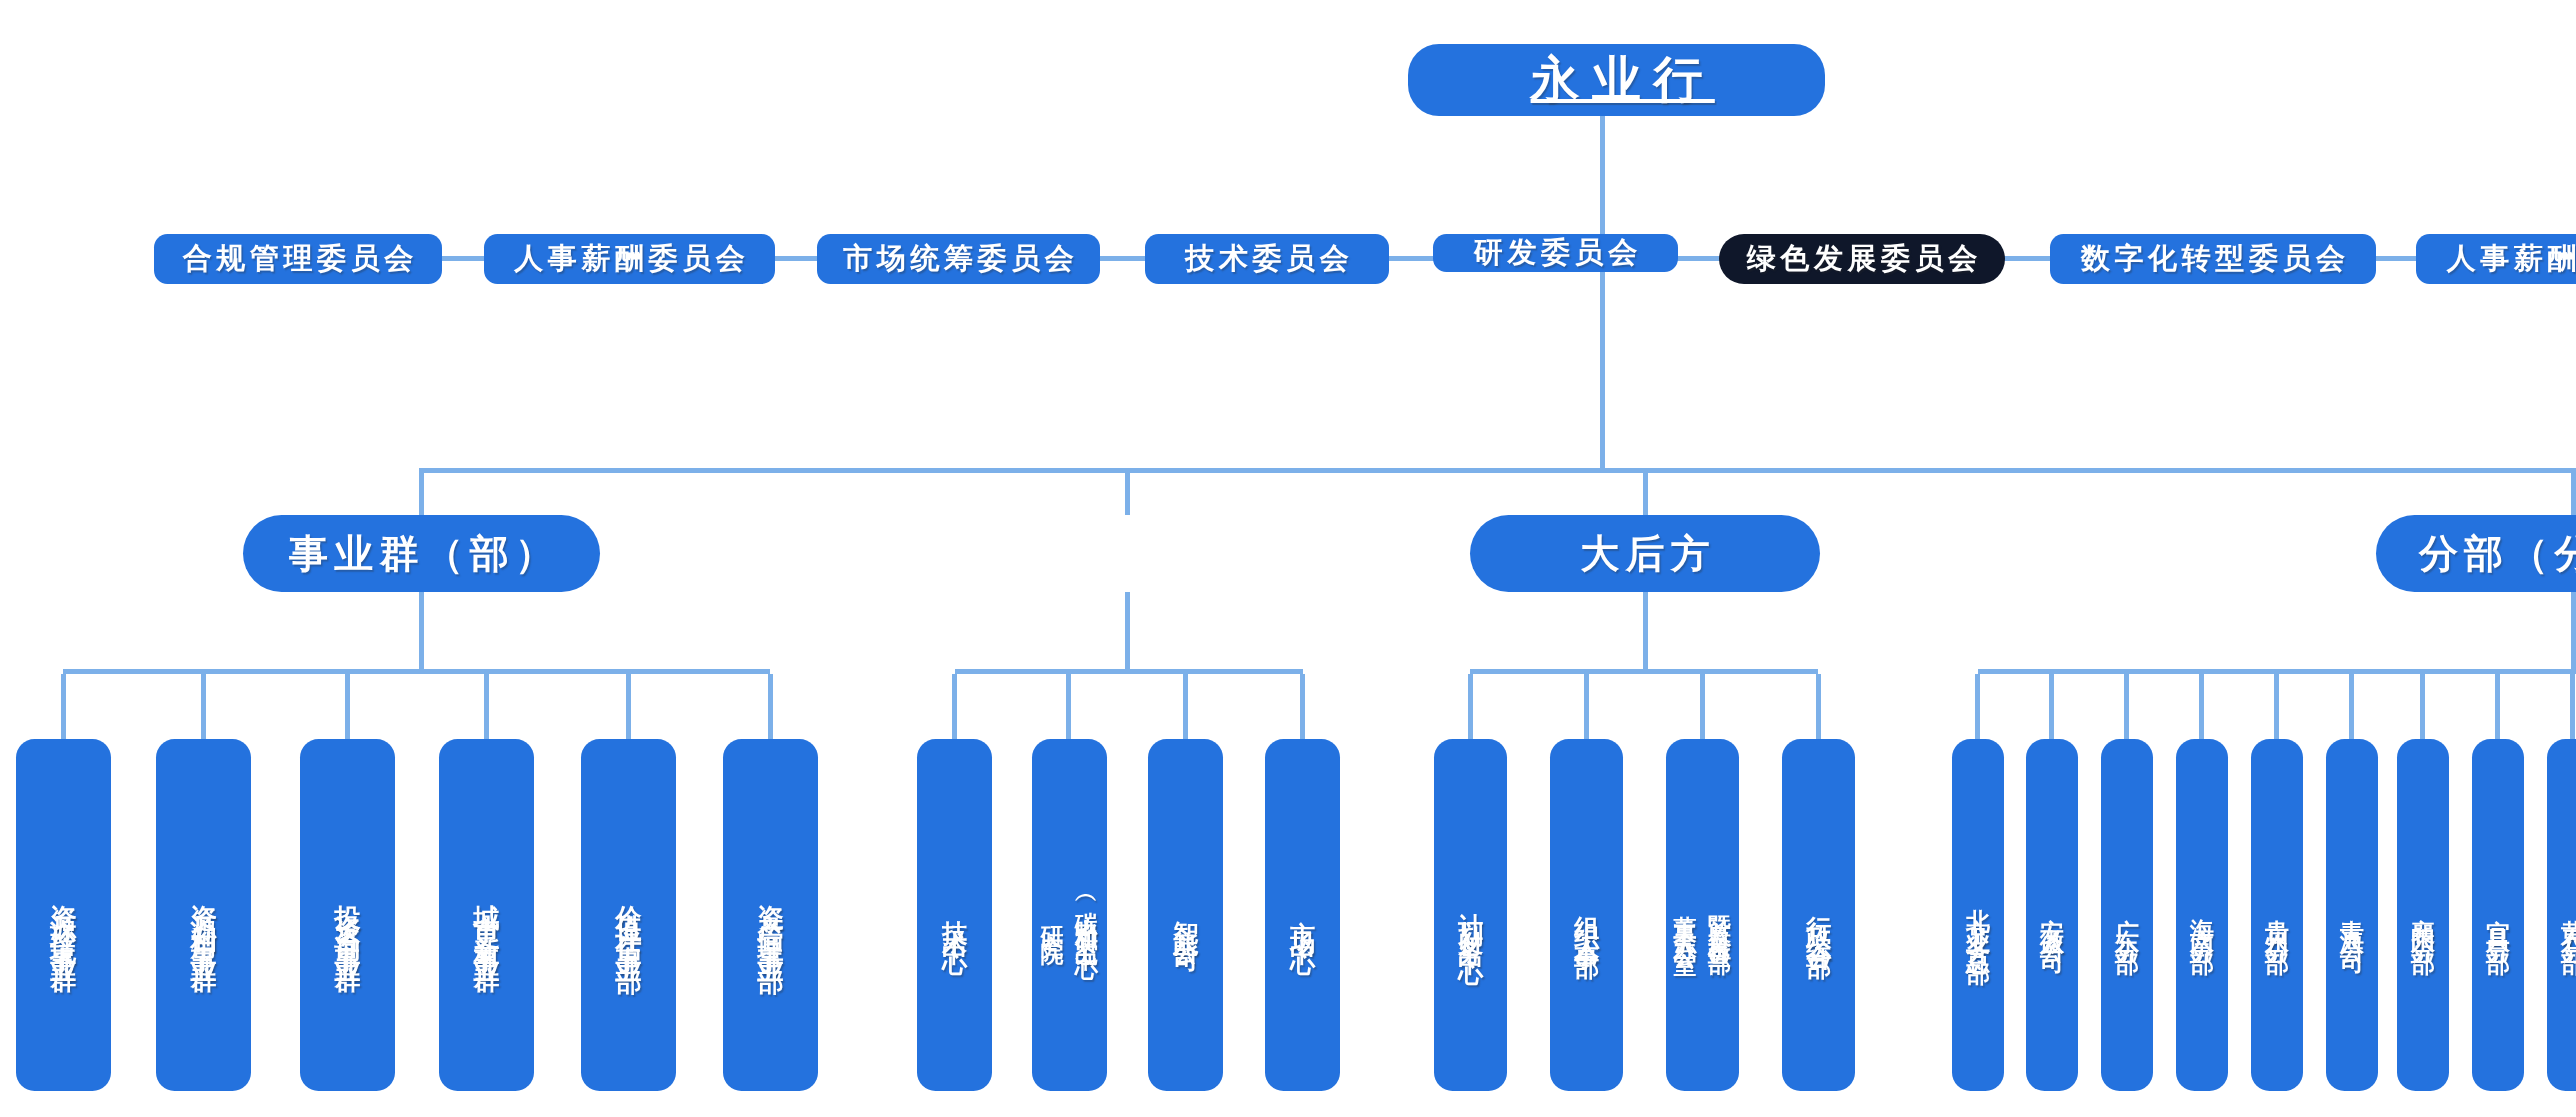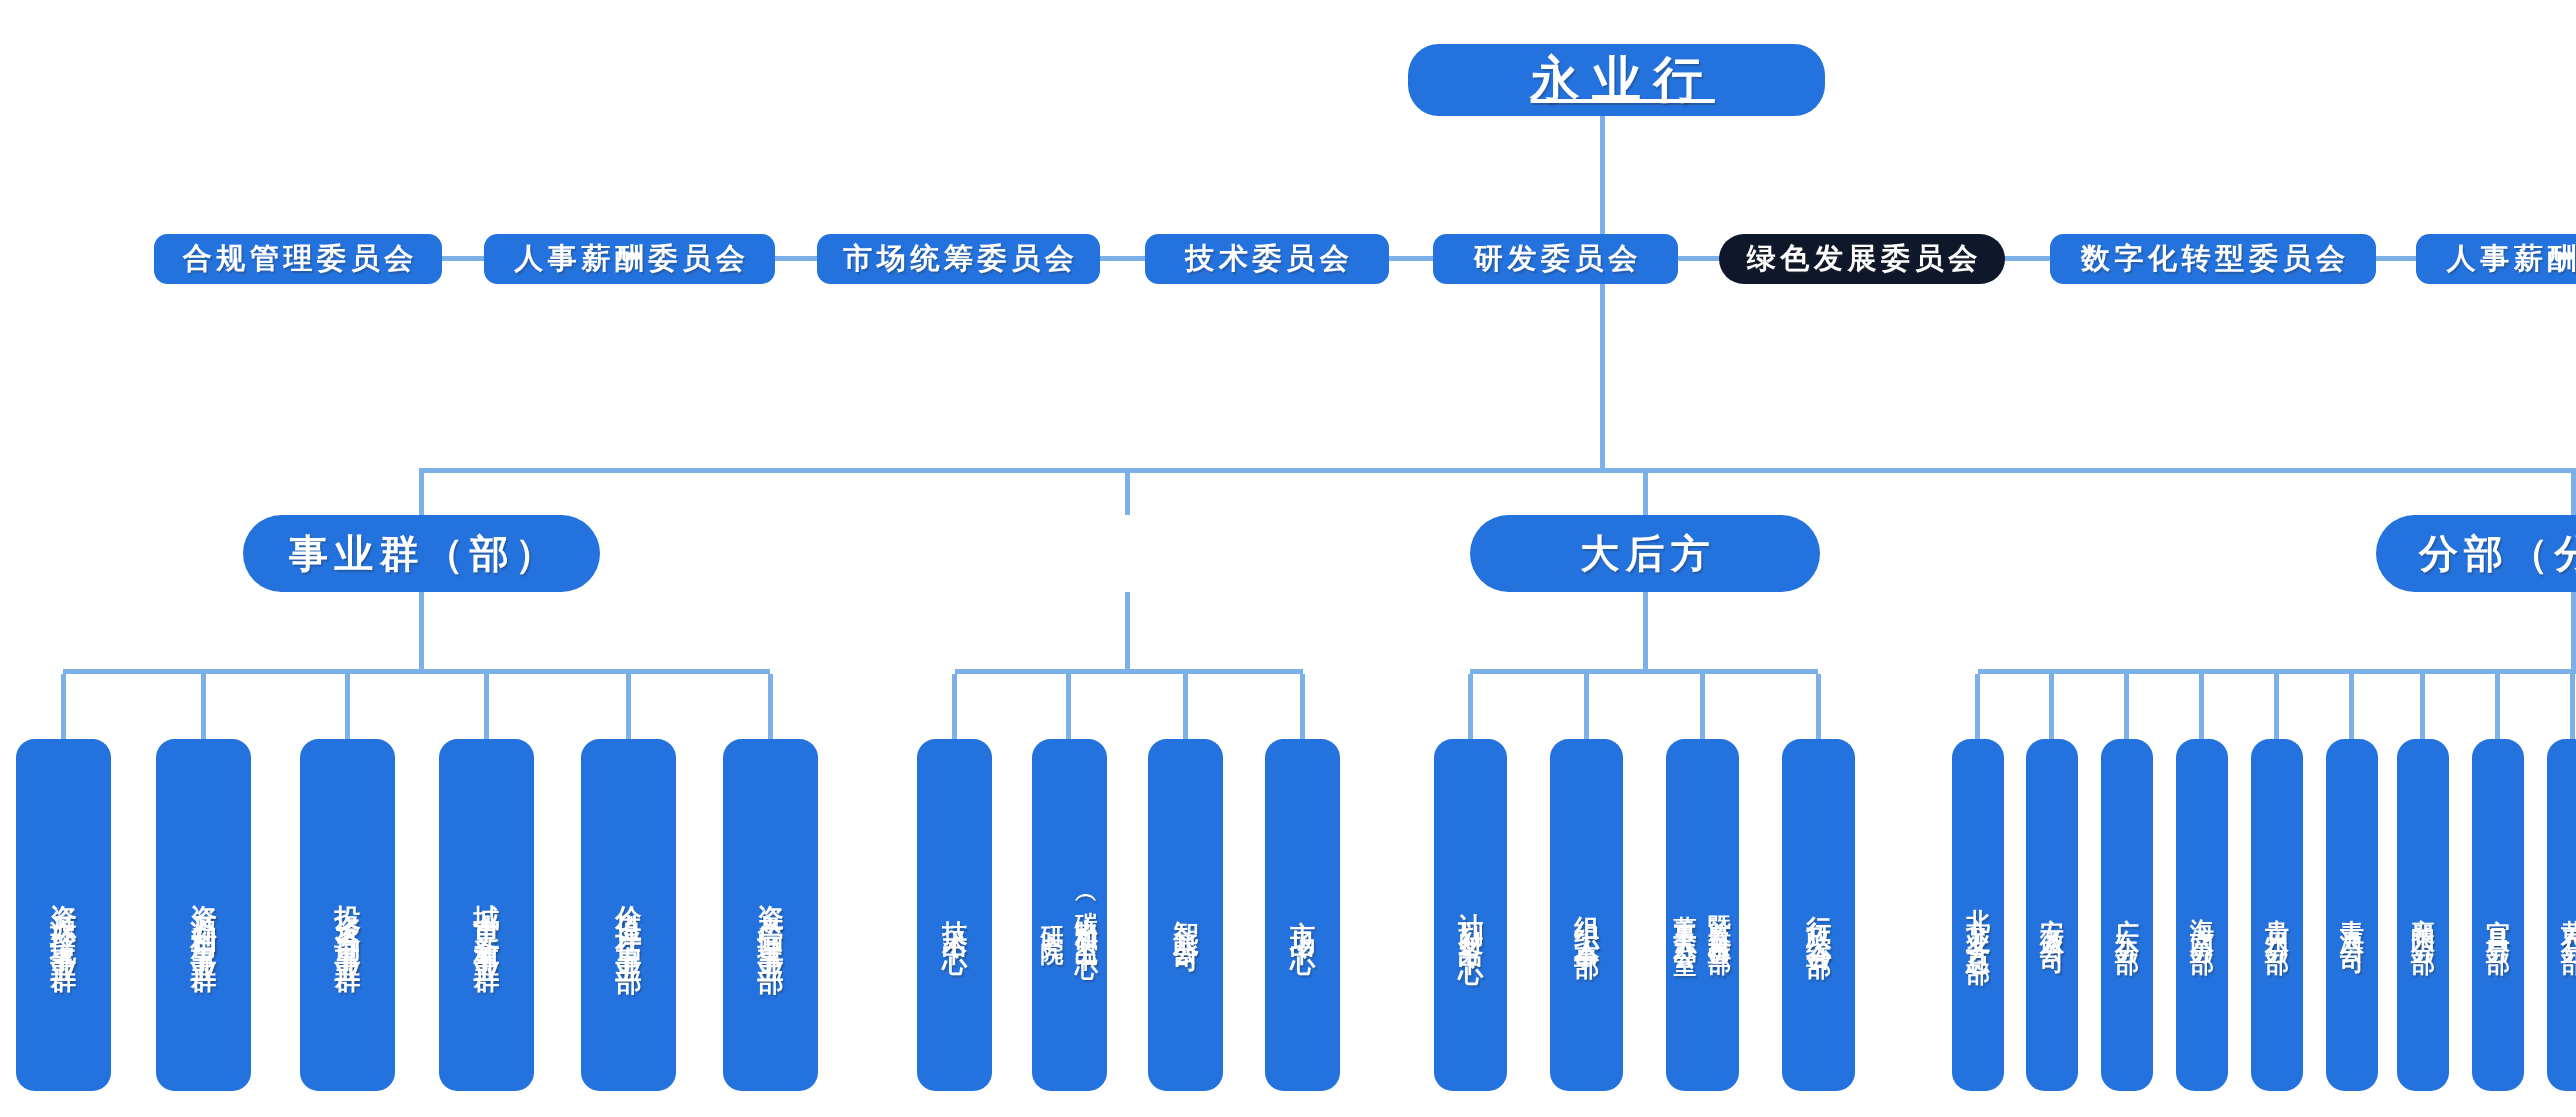--- a/index.html
+++ b/index.html
@@ -76,21 +76,21 @@
     </div>
     <div class="node" style="left: 484px; top: 234px; width: 291px; height: 50px; border-radius: 13.4px; background: rgb(36, 114, 222);">
       <span style="font-size: 29px; letter-spacing: 4.6px; margin-right: -4.6px;">人事薪酬委员会</span>
     </div>
     <div class="node" style="left: 817px; top: 234px; width: 283px; height: 50px; border-radius: 13.4px; background: rgb(36, 114, 222);">
       <span style="font-size: 29px; letter-spacing: 4.6px; margin-right: -4.6px; text-align: center;">市场统筹委员会</span>
     </div>
     <div class="node" style="left: 1145px; top: 234px; width: 244px; height: 50px; border-radius: 13.4px; background: rgb(36, 114, 222);">
       <span style="font-size: 29px; letter-spacing: 4.6px; margin-right: -4.6px;">技术委员会</span>
     </div>
-    <div class="node" style="left: 1433px; top: 234px; width: 245px; height: 50px; border-radius: 13.4px; background: rgb(36, 114, 222);">
+    <div class="node" style="left: 1433px; top: 234px; width: 245px; height: 38px; border-radius: 13.4px; background: rgb(36, 114, 222);">
       <span style="font-size: 29px; letter-spacing: 4.6px; margin-right: -4.6px;">研发委员会</span>
     </div>
     <div class="node" style="left: 1719px; top: 234px; width: 286px; height: 50px; border-radius: 25px; background: #0f172a;">
       <span style="font-size: 29px; letter-spacing: 4.6px; margin-right: -4.6px;">绿色发展委员会</span>
     </div>
     <div class="node" style="left: 2050px; top: 234px; width: 326px; height: 50px; border-radius: 13.4px; background: rgb(36, 114, 222);">
       <span style="font-size: 29px; letter-spacing: 4.6px; margin-right: -4.6px;">数字化转型委员会</span>
     </div>
     <div class="node" style="left: 2416px; top: 234px; width: 292px; height: 50px; border-radius: 13.4px; background: rgb(36, 114, 222);">
       <span style="font-size: 29px; letter-spacing: 4.6px; margin-right: -4.6px;">人事薪酬委员会</span>

